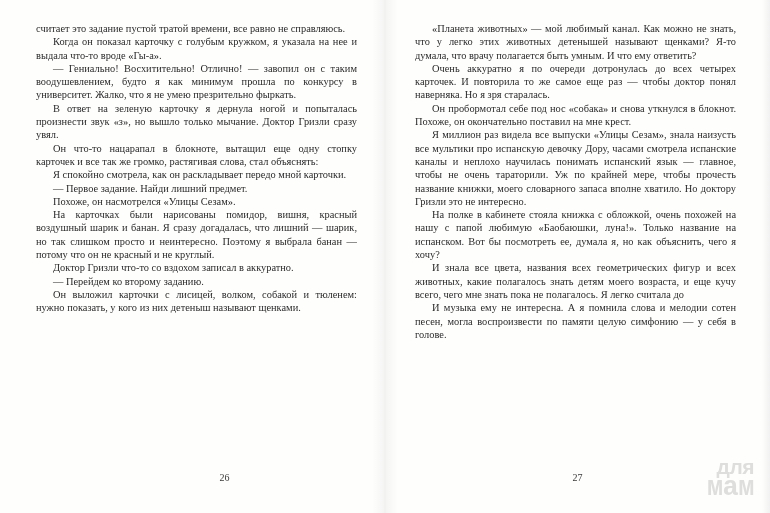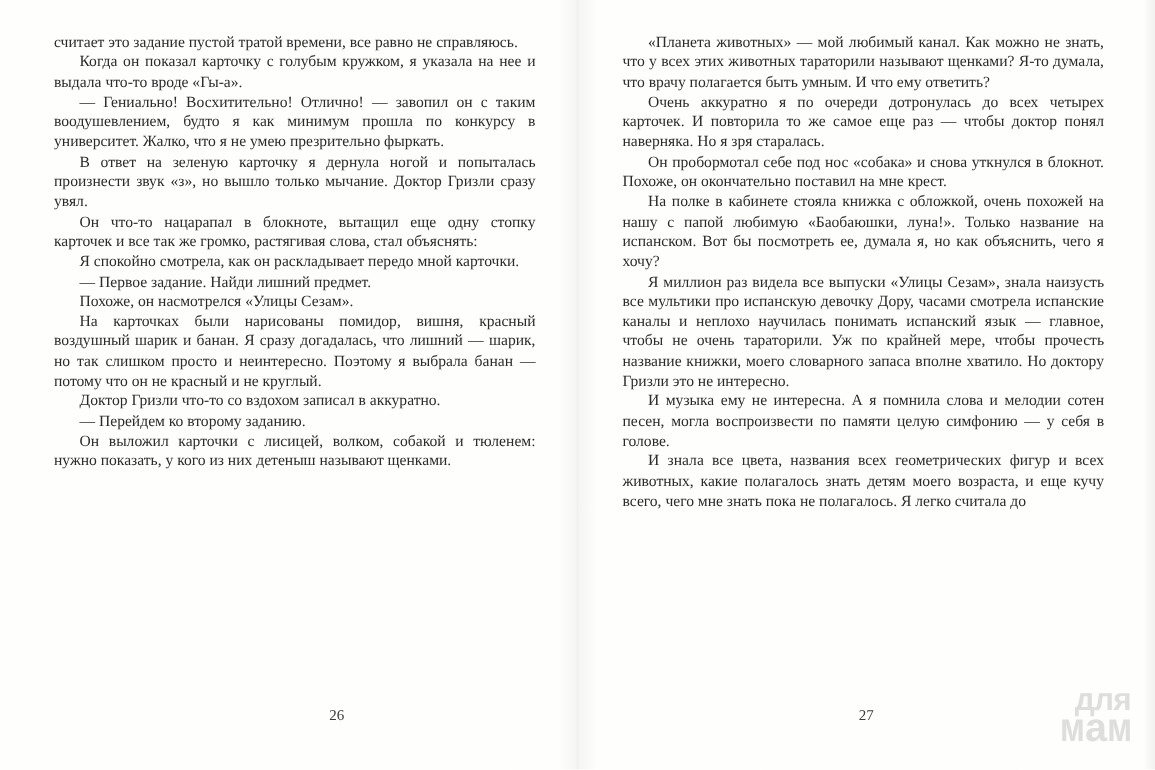--- a/index.html
+++ b/index.html
@@ -126,27 +126,27 @@
       <p>На карточках были нарисованы помидор, вишня, красный воздушный шарик и банан. Я сразу догадалась, что лишний — шарик, но так слишком просто и неинтересно. Поэтому я выбрала банан — потому что он не красный и не круглый.</p>
       <p>Доктор Гризли что-то со вздохом записал в аккуратно.</p>
       <p>— Перейдем ко второму заданию.</p>
       <p>Он выложил карточки с лисицей, волком, собакой и тюленем: нужно показать, у кого из них детеныш называют щенками.</p>
     </div>
     <div class="folio">26</div>
   </div>
 
   <div class="page right">
     <div class="textblock">
-      <p>«Планета животных» — мой любимый канал. Как можно не знать, что у всех этих животных тараторили называют щенками? Я-то думала, что врачу полагается быть умным. И что ему ответить?</p>
+      <p>«Планета животных» — мой любимый канал. Как можно не знать, что у легко этих животных детенышей называют щенками? Я-то думала, что врачу полагается быть умным. И что ему ответить?</p>
       <p>Очень аккуратно я по очереди дотронулась до всех четырех карточек. И повторила то же самое еще раз — чтобы доктор понял наверняка. Но я зря старалась.</p>
       <p>Он пробормотал себе под нос «собака» и снова уткнулся в блокнот. Похоже, он окончательно поставил на мне крест.</p>
+      <p>Я миллион раз видела все выпуски «Улицы Сезам», знала наизусть все мультики про испанскую девочку Дору, часами смотрела испанские каналы и неплохо научилась понимать испанский язык — главное, чтобы не очень тараторили. Уж по крайней мере, чтобы прочесть название книжки, моего словарного запаса вполне хватило. Но доктору Гризли это не интересно.</p>
       <p>На полке в кабинете стояла книжка с обложкой, очень похожей на нашу с папой любимую «Баобаюшки, луна!». Только название на испанском. Вот бы посмотреть ее, думала я, но как объяснить, чего я хочу?</p>
-      <p>Я миллион раз видела все выпуски «Улицы Сезам», знала наизусть все мультики про испанскую девочку Дору, часами смотрела испанские каналы и неплохо научилась понимать испанский язык — главное, чтобы не очень тараторили. Уж по крайней мере, чтобы прочесть название книжки, моего словарного запаса вполне хватило. Но доктору Гризли это не интересно.</p>
+      <p>И знала все цвета, названия всех геометрических фигур и всех животных, какие полагалось знать детям моего возраста, и еще кучу всего, чего мне знать пока не полагалось. Я легко считала до</p>
       <p>И музыка ему не интересна. А я помнила слова и мелодии сотен песен, могла воспроизвести по памяти целую симфонию — у себя в голове.</p>
-      <p>И знала все цвета, названия всех геометрических фигур и всех животных, какие полагалось знать детям моего возраста, и еще кучу всего, чего мне знать пока не полагалось. Я легко считала до</p>
     </div>
     <div class="folio">27</div>
     <div class="watermark">
       <span class="w1">для</span>
       <span class="w2">мам</span>
     </div>
   </div>
 
   <div class="gutter"></div>
   <div class="edge r"></div>

